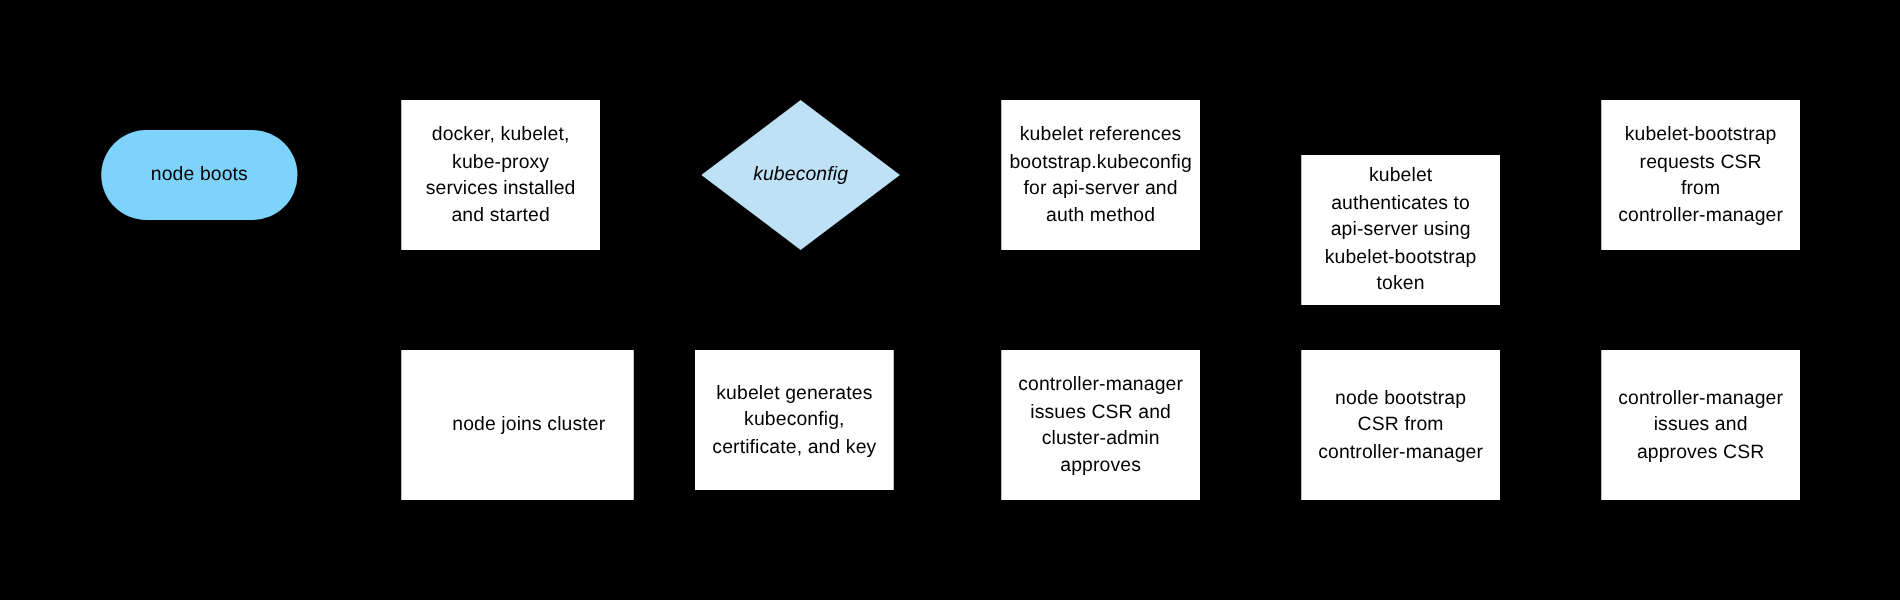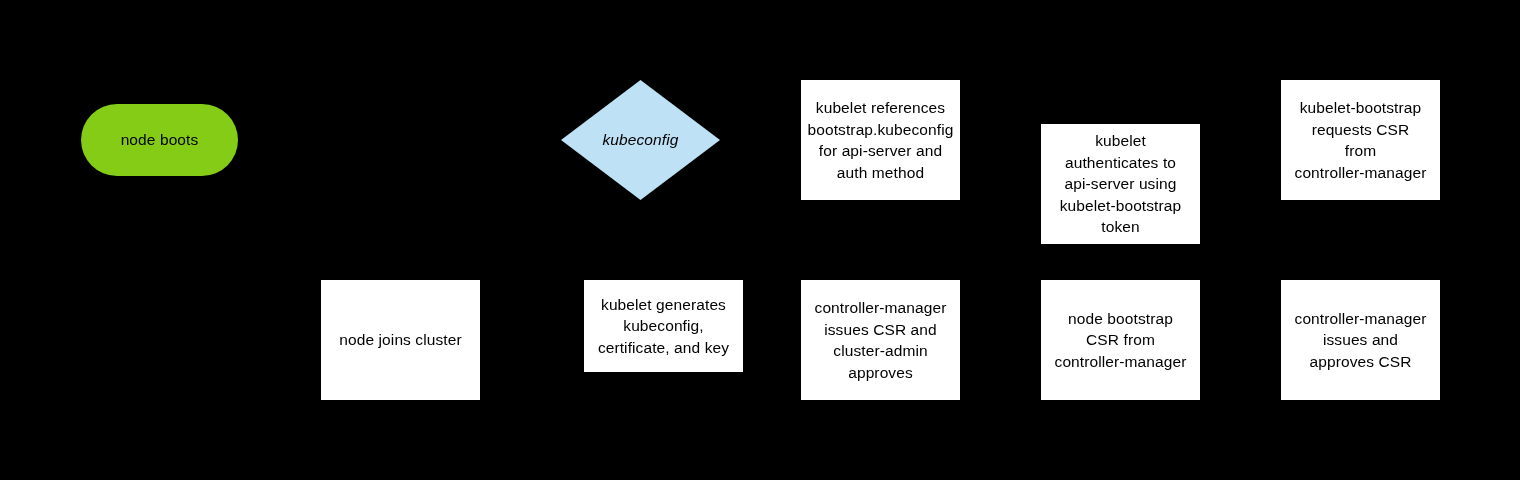--- a/index.html
+++ b/index.html
@@ -32,21 +32,21 @@
     color: #000000;
     font-size: 15.5px;
     line-height: 21.5px;
     letter-spacing: 0.1px;
     white-space: pre-line;
   }
   .node-rect {
     background: #ffffff;
   }
   .node-pill {
-    background: #84cc16;
+    background: #7dd3fc;
     border-radius: 36px;
     justify-content: center;
   }
   .node-diamond {
     background: transparent;
     font-style: italic;
   }
   .diamond-shape {
     position: absolute;
     left: 0;
@@ -76,20 +76,26 @@
 </style>
 </head>
 <body>
 
 <div id="canvas">
 
   <div class="node node-pill" style="left:81px; top:104px; width:157px; height:72px;">
     <span class="node-label">node boots</span>
   </div>
 
+  <div class="node node-rect" style="left:321px; top:80px; width:159px; height:120px;">
+    <span class="node-label">docker, kubelet,
+kube-proxy
+services installed
+and started</span>
+  </div>
 
   <div class="node node-diamond" style="left:561px; top:80px; width:159px; height:120px;">
     <span class="diamond-shape"></span>
     <span class="node-label">kubeconfig</span>
   </div>
 
   <div class="node node-rect" style="left:801px; top:80px; width:159px; height:120px;">
     <span class="node-label" style="width:178px;">kubelet references
 bootstrap.kubeconfig
 for api-server and
@@ -105,25 +111,25 @@
   </div>
 
   <div class="node node-rect" style="left:1281px; top:80px; width:159px; height:120px;">
     <span class="node-label">kubelet-bootstrap
 requests CSR
 from
 controller-manager</span>
   </div>
 
 
-  <div class="node node-rect" style="left:321px; top:280px; width:159px; height:120px;">
+  <div class="node node-rect" style="left:321px; top:280px; width:186px; height:120px;justify-content:flex-end;">
     <span class="node-label">node joins cluster</span>
   </div>
 
-  <div class="node node-rect" style="left:584px; top:280px; width:159px; height:92px;">
+  <div class="node node-rect" style="left:556px; top:280px; width:159px; height:112px;">
     <span class="node-label" style="width:172px;">kubelet generates
 kubeconfig,
 certificate, and key</span>
   </div>
 
   <div class="node node-rect" style="left:801px; top:280px; width:159px; height:120px;">
     <span class="node-label" style="width:170px;">controller-manager
 issues CSR and
 cluster-admin
 approves</span>

